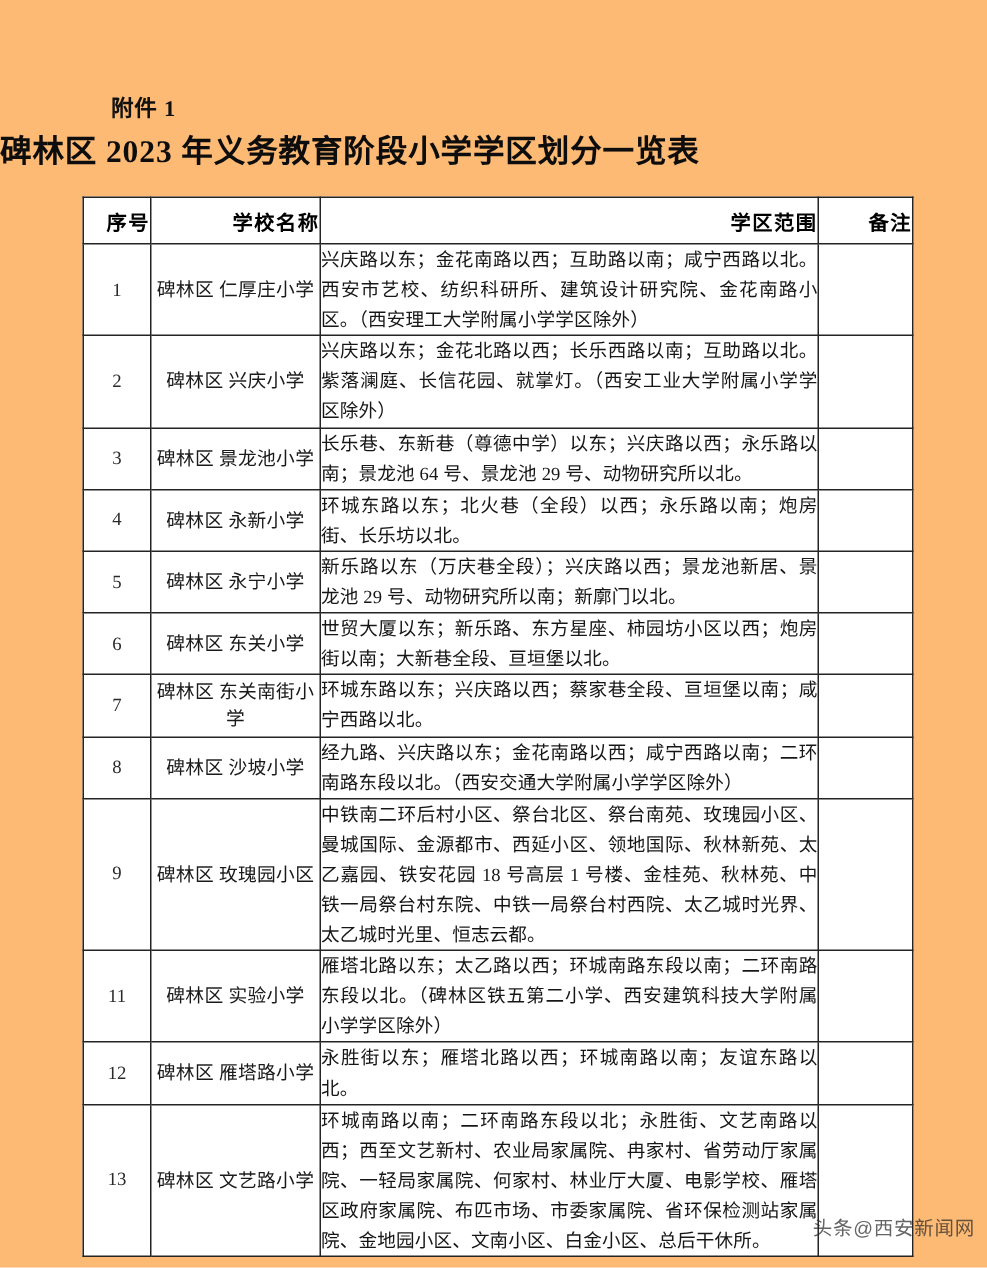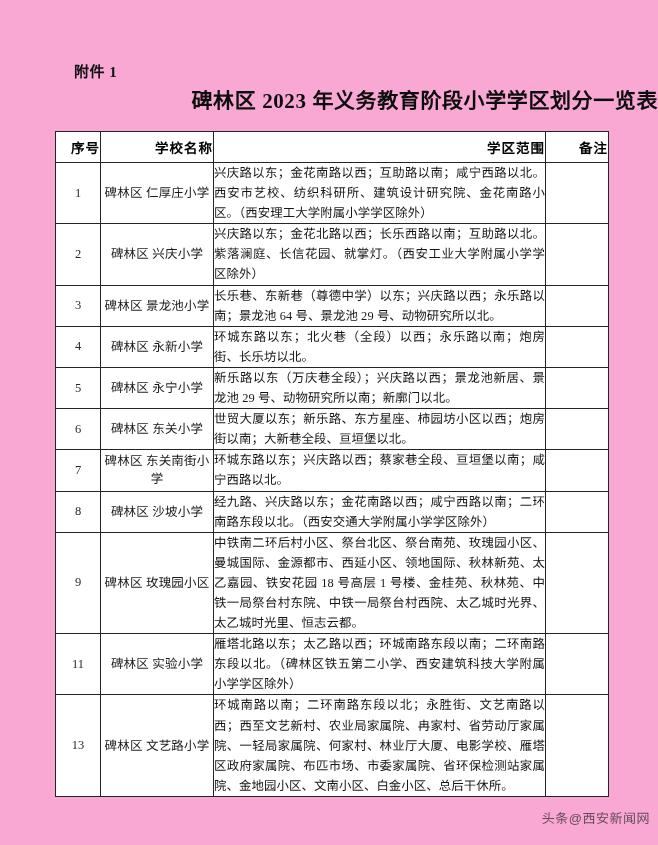--- a/index.html
+++ b/index.html
@@ -17,40 +17,40 @@
     color: #1a1a1a;
     -webkit-font-smoothing: antialiased;
   }
 
   .page {
     position: absolute;
     left: 0;
     top: 0;
     width: 658px;
     height: 845px;
-    background: #f9a8d4;
+    background: #fdba74;
   }
 
   .attachment-label {
     position: absolute;
     left: 74px;
     top: 60px;
     font-size: 15px;
     font-weight: 600;
     letter-spacing: 0.5px;
     white-space: nowrap;
     color: #111;
   }
 
   .doc-title {
     position: absolute;
     left: 0;
     top: 84px;
     width: 658px;
-    text-align: right;
+    text-align: left;
     font-size: 21px;
     font-weight: 700;
     letter-spacing: 0.6px;
     color: #0d0d0d;
     white-space: nowrap;
   }
 
   .table-wrap {
     position: absolute;
     left: 55px;
@@ -209,20 +209,26 @@
             <td class="range">中铁南二环后村小区、祭台北区、祭台南苑、玫瑰园小区、曼城国际、金源都市、西延小区、领地国际、秋林新苑、太乙嘉园、铁安花园 18 号高层 1 号楼、金桂苑、秋林苑、中铁一局祭台村东院、中铁一局祭台村西院、太乙城时光界、太乙城时光里、恒志云都。</td>
             <td class="remark"></td>
           </tr>
           <tr>
             <td class="idx">11</td>
             <td class="school">碑林区 实验小学</td>
             <td class="range">雁塔北路以东；太乙路以西；环城南路东段以南；二环南路东段以北。（碑林区铁五第二小学、西安建筑科技大学附属小学学区除外）</td>
             <td class="remark"></td>
           </tr>
           <tr>
+            <td class="idx">12</td>
+            <td class="school">碑林区 雁塔路小学</td>
+            <td class="range">永胜街以东；雁塔北路以西；环城南路以南；友谊东路以北。</td>
+            <td class="remark"></td>
+          </tr>
+          <tr>
             <td class="idx">13</td>
             <td class="school">碑林区 文艺路小学</td>
             <td class="range">环城南路以南；二环南路东段以北；永胜街、文艺南路以西；西至文艺新村、农业局家属院、冉家村、省劳动厅家属院、一轻局家属院、何家村、林业厅大厦、电影学校、雁塔区政府家属院、布匹市场、市委家属院、省环保检测站家属院、金地园小区、文南小区、白金小区、总后干休所。</td>
             <td class="remark"></td>
           </tr>
         </tbody>
     </table>
   </div>
 
   <div class="watermark">头条@西安新闻网</div>

